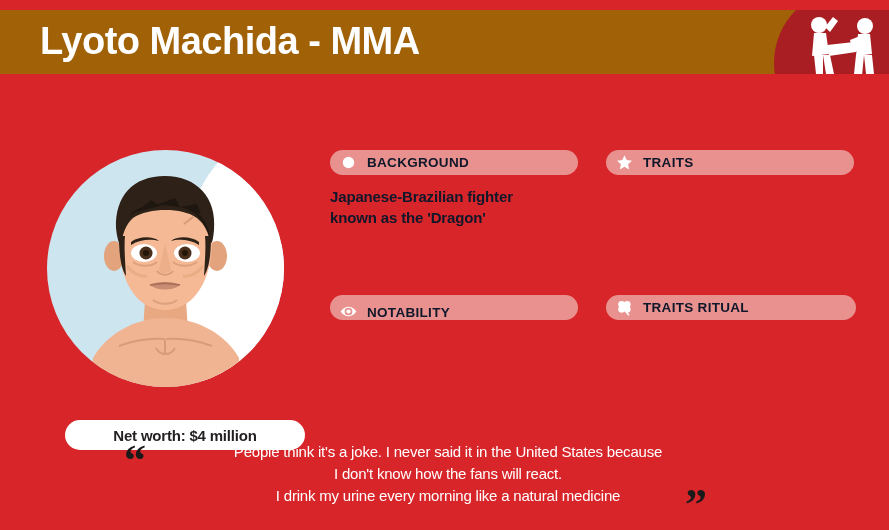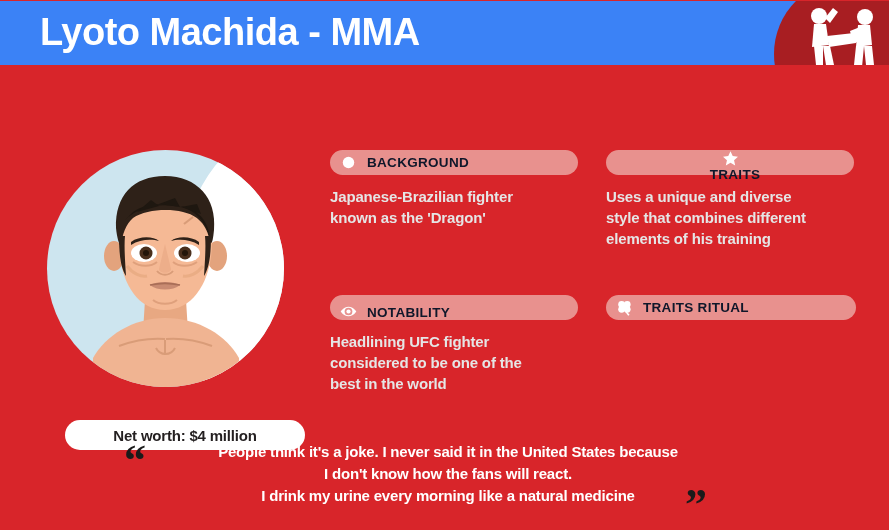--- a/index.html
+++ b/index.html
@@ -11,24 +11,24 @@
     height: 530px;
     background: #D8252A;
     font-family: "Liberation Sans", sans-serif;
     overflow: hidden;
     position: relative;
   }
 
   
   .header {
     position: absolute;
-    left: 0; top: 1px;
+    left: 0; top: 10px;
     width: 889px;
     height: 64px;
-    background: #3b82f6;
+    background: #a16207;
     overflow: hidden;
   }
   .header-title {
     position: absolute;
     left: 40px;
     top: 50%;
     transform: translateY(-52%);
     color: #FFFFFF;
     font-size: 38px;
     font-weight: bold;
@@ -129,42 +129,42 @@
   .pill {
     height: 25px;
     border-radius: 13px;
     background: #E8918E;
     display: flex;
     align-items: center;
     padding-left: 10px;
     box-sizing: border-box;
   }
   .pill-bg  { width: 248px; }
-  .pill-tra { width: 248px; flex-direction: column; }
+  .pill-tra { width: 248px; }
   .pill-not { width: 248px; align-items: flex-end; }
   .pill-rit { width: 250px; }
 
   .pill-icon {
     width: 17px;
     height: 17px;
     flex: 0 0 17px;
     display: flex;
     align-items: center;
     justify-content: center;
     margin-right: 10px;
   }
   .pill-label {
     color: #0f172a;
     font-size: 13.5px;
     font-weight: bold;
     letter-spacing: 0.3px;
   }
   .fact-text {
     margin-top: 11px;
-    color: #e5e5e5;
+    color: #0f172a;
     font-size: 15px;
     font-weight: bold;
     line-height: 21px;
     letter-spacing: -0.15px;
     white-space: pre-line;
   }
 
   
   .quote-block {
     position: absolute;
@@ -184,21 +184,21 @@
   .quote-open  { left: 4px;   top: 2px; }
   .quote-close { left: 565px; top: 46px; }
   .quote-text {
     position: absolute;
     left: 48px;
     top: 4px;
     width: 560px;
     text-align: center;
     color: #FFFFFF;
     font-size: 15px;
-    font-weight: bold;
+    font-weight: normal;
     line-height: 22px;
     letter-spacing: -0.2px;
     white-space: pre-line;
   }
 </style>
 </head>
 <body>
 
 <div class="header">
   <div class="header-title">Lyoto Machida - MMA</div>
@@ -315,39 +315,33 @@
 
     <div class="fact fact-col-right fact-row-1">
       <div class="pill pill-tra">
         <span class="pill-icon">
           <svg viewBox="0 0 20 20" width="17" height="17" aria-hidden="true">
             <path d="M10 1.5 L12.6 7.2 L18.8 7.9 L14.2 12.1 L15.5 18.2 L10 15.1 L4.5 18.2 L5.8 12.1 L1.2 7.9 L7.4 7.2 Z" fill="#FFFFFF"></path>
           </svg>
         </span>
         <span class="pill-label">TRAITS</span>
       </div>
-      <div class="fact-text">Uses a unique and diverse
-style that combines different
-elements of his training</div>
     </div>
 
     <div class="fact fact-col-left fact-row-2">
       <div class="pill pill-not">
         <span class="pill-icon">
           <svg viewBox="0 0 22 14" width="19" height="13" aria-hidden="true">
             <path d="M11 0.8 C 4.5 0.8 1 7 1 7 C 1 7 4.5 13.2 11 13.2 C 17.5 13.2 21 7 21 7 C 21 7 17.5 0.8 11 0.8 Z" fill="#FFFFFF"></path>
             <ellipse cx="11" cy="7" rx="5" ry="5" fill="#E8918E"></ellipse>
             <circle cx="11" cy="7" r="2.7" fill="#FFFFFF"></circle>
           </svg>
         </span>
         <span class="pill-label">NOTABILITY</span>
       </div>
-      <div class="fact-text">Headlining UFC fighter
-considered to be one of the
-best in the world</div>
     </div>
 
     <div class="fact fact-col-right fact-row-2">
       <div class="pill pill-rit">
         <span class="pill-icon">
           <svg viewBox="0 0 20 20" width="17" height="17" aria-hidden="true">
             <g fill="#FFFFFF">
               <circle cx="6.6" cy="6.4" r="4"></circle>
               <circle cx="13.2" cy="6.4" r="4"></circle>
               <circle cx="6.6" cy="12.2" r="4"></circle>

